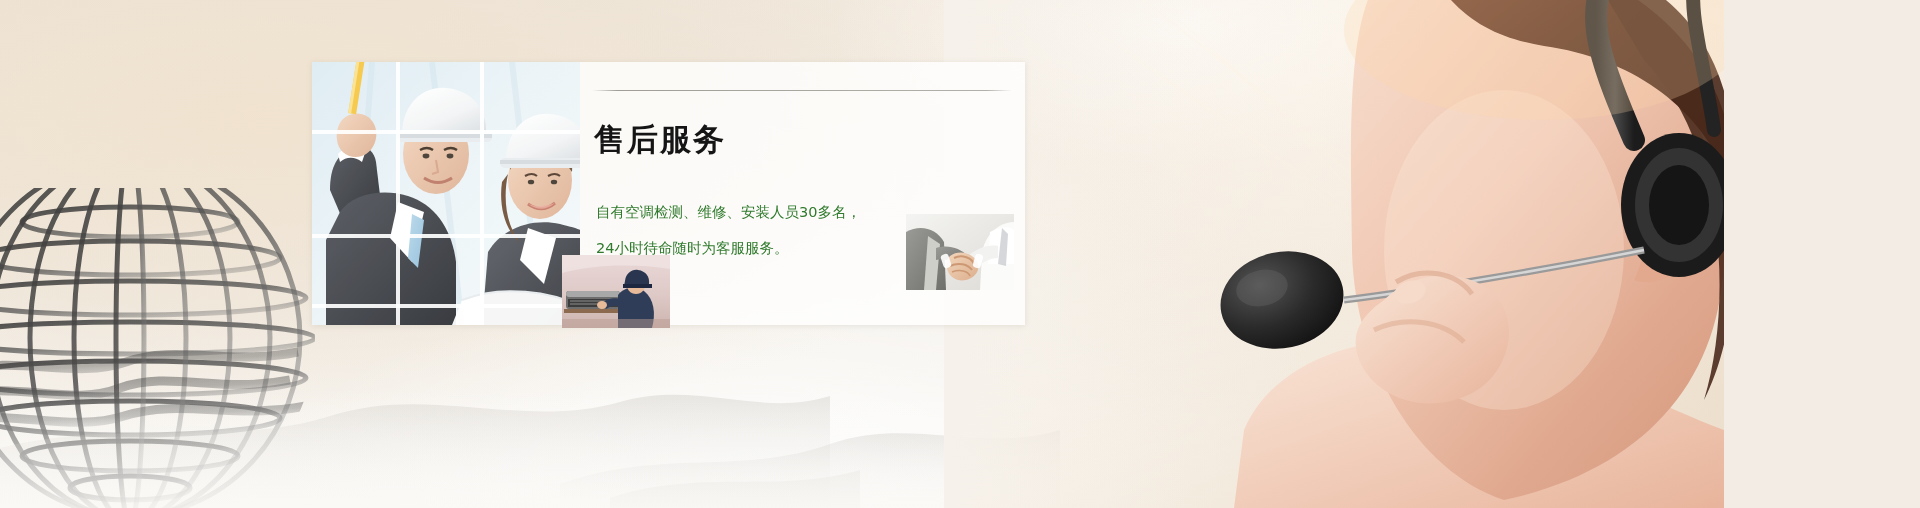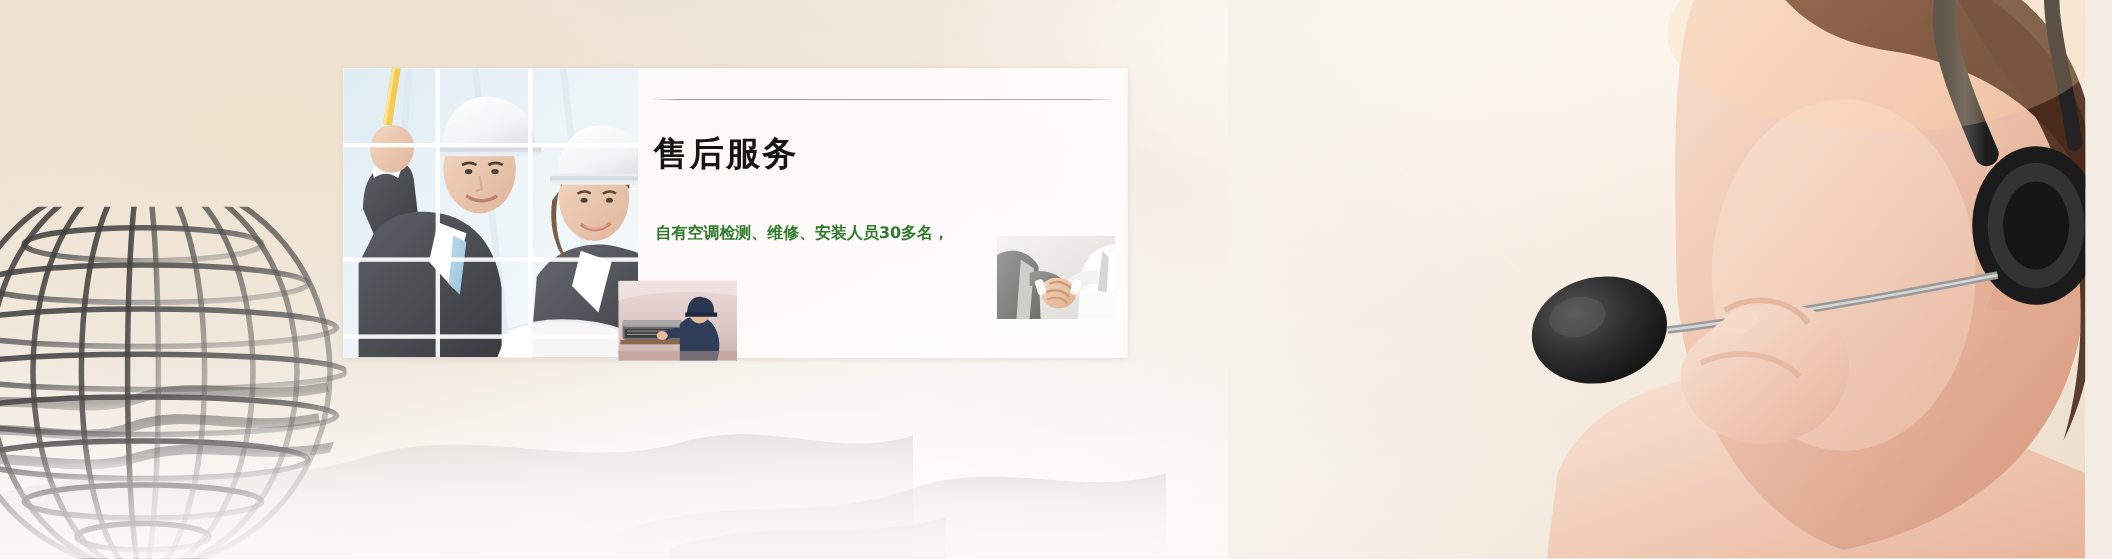--- a/index.html
+++ b/index.html
@@ -4,21 +4,21 @@
 <style>
   * { margin:0; padding:0; box-sizing:border-box; }
   html,body { width:1920px; height:508px; overflow:hidden; }
   body {
     font-family:"Liberation Sans","DejaVu Sans",sans-serif;
     background:#f2ece4;
     position:relative;
   }
 
   
-  #banner { position:absolute; inset:0; width:1896px; height:508px; overflow:hidden; }
+  #banner { position:absolute; inset:0; width:1724px; height:508px; overflow:hidden; }
 
   .bg-base{
     position:absolute; inset:0;
     background:
       radial-gradient(ellipse 1100px 420px at 250px 120px, rgba(240,226,206,.95) 0%, rgba(236,224,208,.55) 45%, rgba(238,231,219,0) 75%),
       radial-gradient(ellipse 900px 500px at 1500px 40px,  rgba(255,250,242,.95) 0%, rgba(246,236,224,.4) 55%, rgba(246,240,232,0) 80%),
       linear-gradient(170deg,#efe6d9 0%, #f3ece2 22%, #f6f2ec 48%, #f7f5f1 70%, #f5f3ef 100%);
   }
   .bg-haze{
     position:absolute; inset:0;
@@ -59,21 +59,21 @@
 
   
   .text-col{ position:absolute; left:592px; top:62px; width:420px; height:263px; }
   .divider{ position:absolute; left:0; top:28px; width:420px; height:1px;
             background:linear-gradient(90deg,rgba(150,145,135,0),rgba(130,126,118,.75) 6%,rgba(130,126,118,.6) 94%,rgba(150,145,135,0)); }
   .title{
     position:absolute; left:2px; top:78px; transform:translateY(-50%);
     font-size:31px; font-weight:bold; color:#151515; letter-spacing:2px;
     font-family:"DejaVu Sans","Liberation Sans",sans-serif;
   }
-  .body-lines{ position:absolute; left:4px; top:132px; width:418px;font-weight:bold; }
+  .body-lines{ position:absolute; left:4px; top:132px; width:418px; }
   .body-lines p{
     font-size:14.5px; color:#2f7a2c; line-height:36px; white-space:nowrap;
     font-family:"DejaVu Sans","Liberation Sans",sans-serif;
   }
 
   
   .thumb{ position:absolute; overflow:hidden; }
   .thumb-ac{ left:562px; top:255px; width:108px; height:73px; }
   .thumb-hands{ left:906px; top:214px; width:108px; height:76px; }
 
@@ -419,16 +419,17 @@
       <rect x="36" y="40" width="8" height="14" rx="3" fill="#ffffff" opacity=".9" transform="rotate(-18 40 47)"></rect>
       <rect x="68" y="40" width="8" height="14" rx="3" fill="#ffffff" opacity=".9" transform="rotate(16 72 47)"></rect>
     </svg>
   </div>
 
   <div class="text-col">
     <div class="divider"></div>
     <div class="title">售后服务</div>
     <div class="body-lines">
       <p>自有空调检测、维修、安装人员30多名，</p>
+      <p>24小时待命随时为客服服务。</p>
     </div>
   </div>
 
 </div>
 
 </body></html>

